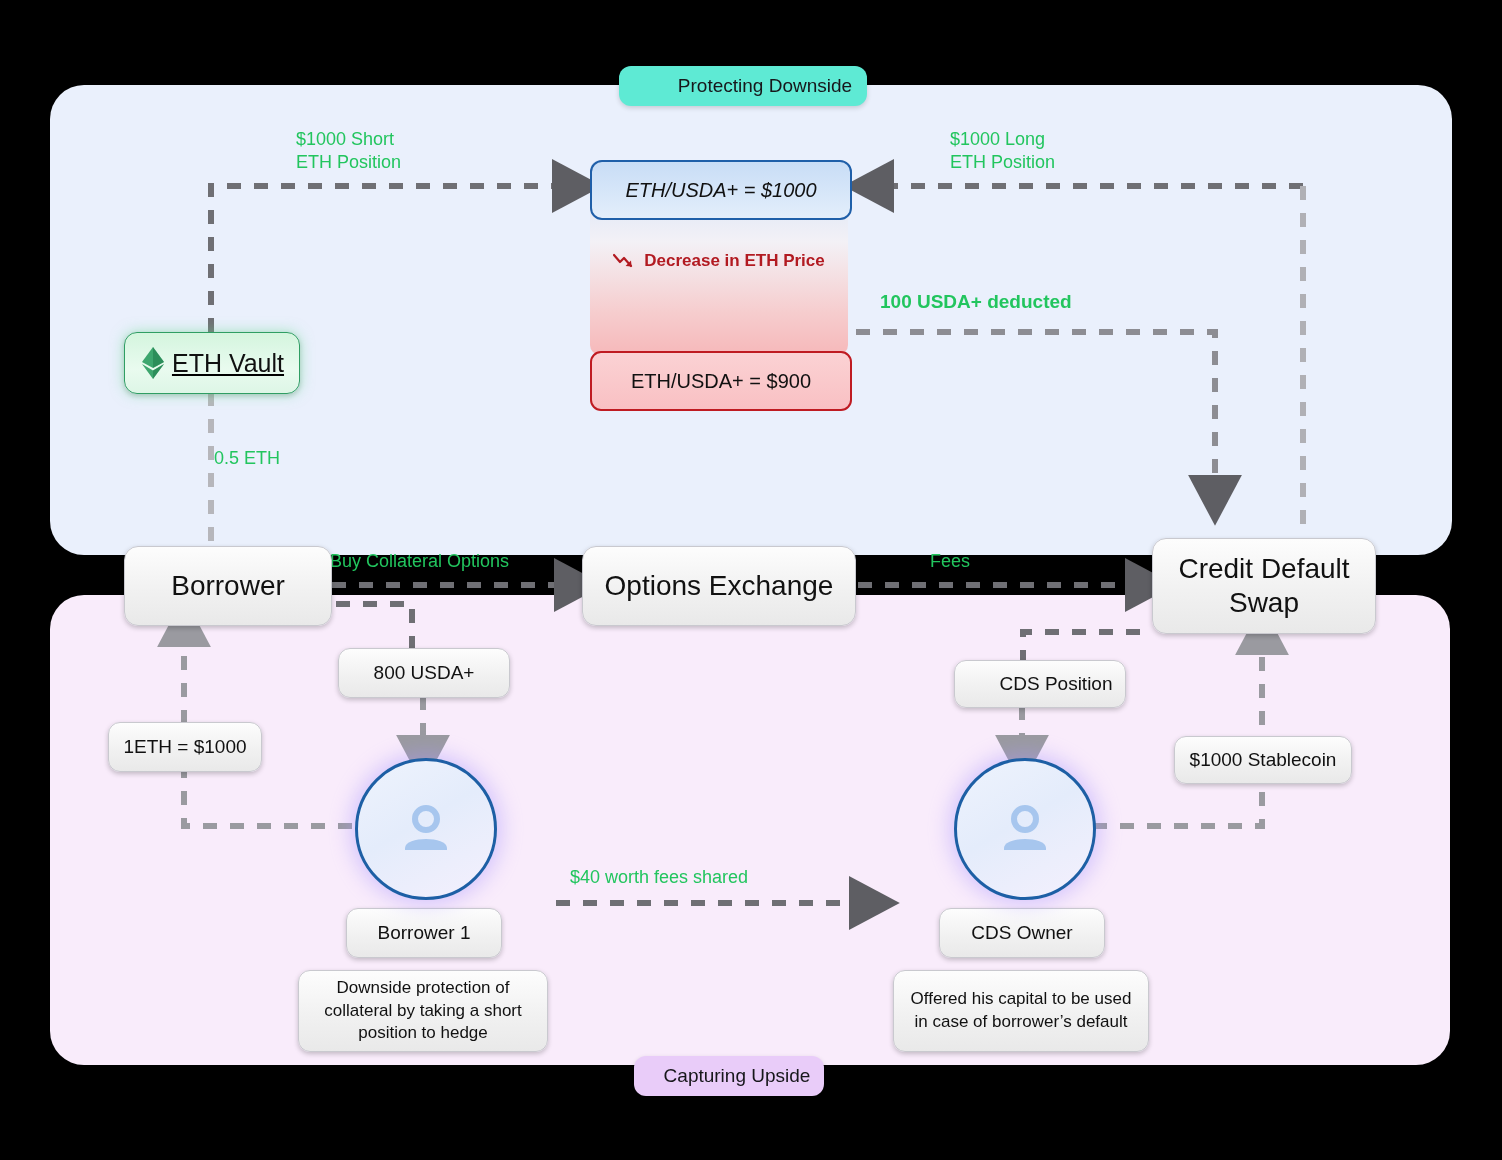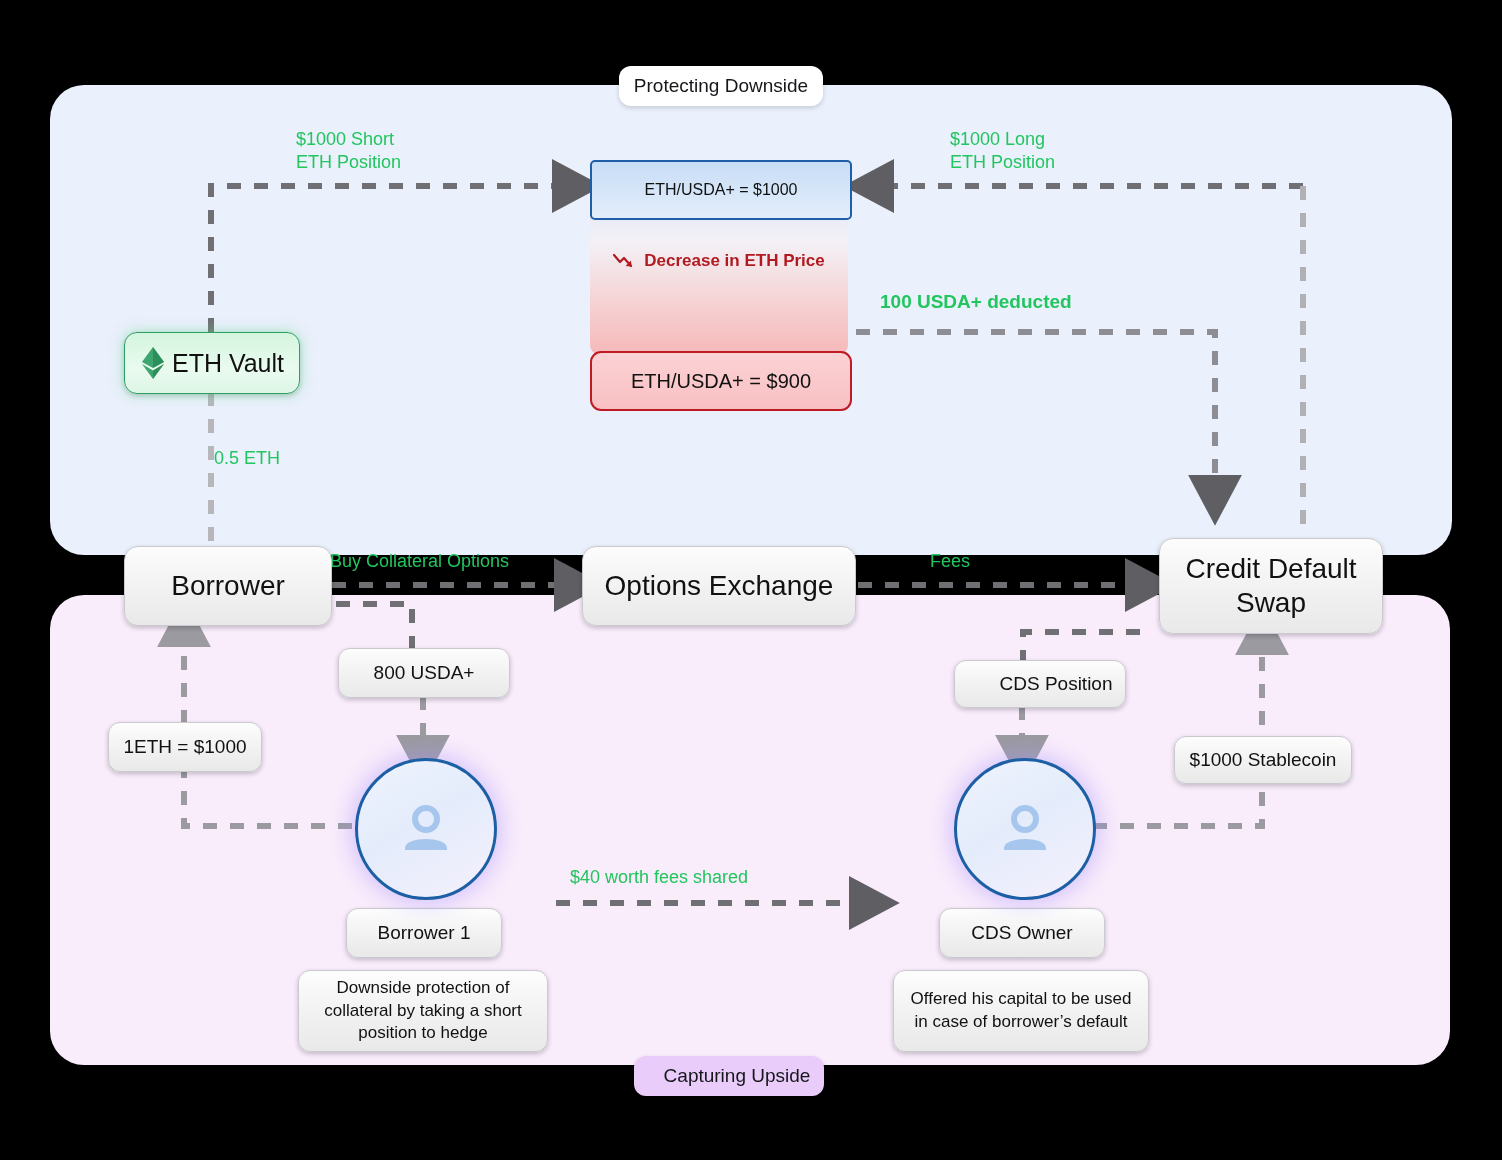--- a/index.html
+++ b/index.html
@@ -9,63 +9,63 @@
 
   
   .panel{position:absolute;border-radius:34px;}
   #panel-top{left:50px;top:85px;width:1402px;height:470px;background:#eaf0fc;}
   #panel-bottom{left:50px;top:595px;width:1400px;height:470px;background:#f9ecfb;}
 
   
   .pill{position:absolute;border-radius:12px;display:flex;align-items:center;
         justify-content:center;font-size:19px;color:#17171b;z-index:40;
         box-shadow:0 2px 5px rgba(0,0,0,.16);}
-  #pill-top{left:619px;top:66px;width:204px;height:40px;background:#ffffff;}
+  #pill-top{left:619px;top:66px;width:204px;height:40px;background:#5eead4;padding-left:44px;}
   #pill-bottom{left:634px;top:1056px;width:174px;height:40px;background:#e9ccf9;padding-left:16px;}
 
   
   .node{position:absolute;border-radius:12px;display:flex;align-items:center;
         justify-content:center;text-align:center;z-index:30;
         background:linear-gradient(180deg,#fdfdfd 0%,#f1f1f1 55%,#e9e9e9 100%);
         border:1px solid #c9c9cf;color:#111;
         box-shadow:0 2px 5px rgba(0,0,0,.22);}
   .node.big{font-size:28px;border-radius:14px;}
   .node.lbl{font-size:19px;}
   .node.note{font-size:17px;line-height:1.35;padding:8px 10px;box-sizing:border-box;}
 
   #n-borrower{left:124px;top:546px;width:206px;height:78px;}
   #n-options{left:582px;top:546px;width:272px;height:78px;}
-  #n-cds{left:1152px;top:538px;width:222px;height:94px;line-height:1.2;margin-left:7px;}
+  #n-cds{left:1152px;top:538px;width:222px;height:94px;line-height:1.2;}
 
   #n-800{left:338px;top:648px;width:170px;height:48px;}
   #n-1eth{left:108px;top:722px;width:152px;height:48px;}
   #n-borrower1{left:346px;top:908px;width:154px;height:48px;}
   #n-note1{left:298px;top:970px;width:250px;height:82px;}
 
   #n-cdspos{left:954px;top:660px;width:138px;height:46px;padding-left:32px;}
   #n-stable{left:1174px;top:736px;width:176px;height:46px;}
   #n-cdsowner{left:939px;top:908px;width:164px;height:48px;}
   #n-note2{left:893px;top:970px;width:256px;height:82px;}
 
   
   #n-vault{position:absolute;left:124px;top:332px;width:174px;height:60px;z-index:30;
            border-radius:13px;border:1.6px solid #2f9e63;
            background:linear-gradient(180deg,#d4f5de 0%,#e9fbef 60%,#ddf6e6 100%);
            box-shadow:0 0 14px rgba(110,220,150,.55),0 2px 5px rgba(0,0,0,.18);
-           display:flex;align-items:center;justify-content:center;gap:6px;}
+           display:flex;align-items:center;justify-content:center;gap:6px;text-decoration:underline;}
   #n-vault .vlabel{font-size:25px;color:#111;}
 
   
   #price-stack{position:absolute;left:590px;top:160px;width:258px;height:195px;z-index:30;
      background:linear-gradient(180deg,#cfe0f7 0%,#f3f1f6 42%,#f6cdce 78%,#f6b8ba 100%);
      border-radius:10px;}
   #price-top{position:absolute;left:590px;top:160px;width:258px;height:56px;z-index:31;
-     border:2px solid #1f5fa9;border-radius:5px;
+     border:2px solid #1f5fa9;border-radius:12px;
      background:linear-gradient(180deg,#c8ddf6 0%,#e3eefb 100%);
-     display:flex;align-items:center;justify-content:center;font-size:16px;color:#111;}
+     display:flex;align-items:center;justify-content:center;font-size:20px;color:#111;font-style:italic;}
   #price-mid{position:absolute;left:590px;top:240px;width:258px;height:42px;z-index:31;
      display:flex;align-items:center;justify-content:center;gap:9px;
      font-size:17px;font-weight:bold;color:#b21a21;}
   #price-bot{position:absolute;left:590px;top:312px;width:258px;height:56px;z-index:31;
      border:2px solid #bf1b22;border-radius:11px;
      background:linear-gradient(180deg,#fbd2d4 0%,#f9c0c3 100%);
      display:flex;align-items:center;justify-content:center;font-size:20px;color:#111;margin-top:39px;}
 
   
   .avatar{position:absolute;width:136px;height:136px;border-radius:50%;z-index:30;

